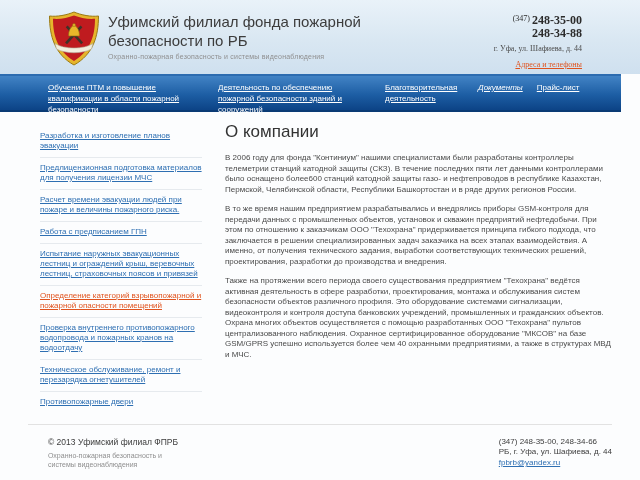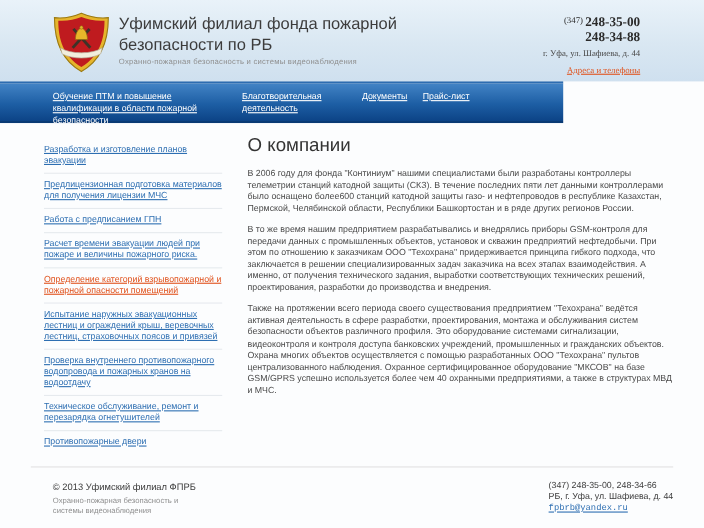--- a/index.html
+++ b/index.html
@@ -23,30 +23,30 @@
   .site-title { font-size: 15px; line-height: 19px; color: #3c3c3c; width: 310px; }
   .site-subtitle { font-size: 7px; color: #8f8f8f; margin-top: 3px; letter-spacing: .2px; }
   .contacts { position: absolute; right: 58px; top: 12px; text-align: right; font-family: Liberation Serif, serif; }
   .phone-line { font-size: 12px; font-weight: bold; color: #2b2b2b; line-height: 13px; }
   .area-code { font-size: 8px; font-weight: normal; vertical-align: 3px; margin-right: 2px; }
   .header-address { font-size: 8px; color: #4a4a4a; margin-top: 4px; }
   .contacts-link { font-size: 8px; color: #e0531e; text-decoration: underline; display: inline-block; margin-top: 3px; }
 
   
   .nav {
-    position: absolute; top: 74px; left: 0; width: 512px; height: 38px;
+    position: absolute; top: 74px; left: 0; width: 621px; height: 38px;
     background: linear-gradient(180deg, #4283c5 0%, #1d5ea4 55%, #0c4386 100%);
     border-top: 2px solid #2d6cb0; border-bottom: 2px solid #0a3a74;
     display: flex; align-items: flex-start; padding-top: 6px;
   }
   .nav a { color: #ffffff; font-size: 8px; line-height: 11px; text-decoration: underline; display: block; }
   .nav-item-1 { margin-left: 48px; width: 150px; }
   .nav-item-2 { margin-left: 20px; width: 145px; }
   .nav-item-3 { margin-left: 22px; width: 75px; }
-  .nav-item-4 { margin-left: 34px; }
+  .nav-item-4 { margin-left: 18px; font-style: italic; }
   .nav-item-5 { margin-left: 14px; }
 
   
   .content { position: absolute; top: 112px; left: 0; width: 640px; height: 312px; background: #fcfdfe; }
   .sidebar { position: absolute; left: 40px; top: 14px; width: 162px; }
   .side-item { padding: 5px 0 6px; border-bottom: 1px solid #e6eaee; }
   .side-item:last-child { border-bottom: none; }
   .side-item a { font-size: 8px; line-height: 10px; color: #2e6fb2; text-decoration: underline; display: block; }
   .side-item.active a { color: #e0531e; }
 
@@ -57,21 +57,21 @@
   
   .footer { position: absolute; top: 424px; left: 0; width: 640px; height: 40px; background: #fcfdfe; }
   .footer-divider { margin: 0 28px; border-top: 1px solid #e2e2e2; height: 0; }
   .f-left { position: absolute; left: 48px; top: 13px; }
   .f-copy { font-size: 8.5px; color: #3c3c3c; }
   .f-tagline { font-size: 7px; line-height: 9px; color: #8f8f8f; margin-top: 4px; width: 130px; }
   .f-center { position: absolute; left: 225px; top: 13px; }
   .f-site-link { font-size: 8px; color: #2e6fb2; text-decoration: underline; display: inline-block; }
   .f-company { font-size: 8px; color: #3c3c3c; margin-top: 4px; }
   .f-right { position: absolute; right: 28px; top: 13px; text-align: left; font-size: 8px; color: #3c3c3c; line-height: 10px; }
-  .f-email { color: #2e6fb2; text-decoration: underline; display: inline-block; margin-top: 1px; font-family: Liberation Mono, monospace; }
+  .f-email { color: #2e6fb2; text-decoration: underline; display: inline-block; margin-top: 1px; }
 </style>
 </head>
 <body>
 
 <div class="header">
   <div class="logo">
     <svg viewBox="0 0 52 56" width="52" height="57" aria-hidden="true">
       <path d="M26 1.5 C33 4.5 43 6.5 50.5 5.5 C50.5 26 45 44 26 54.5 C7 44 1.5 26 1.5 5.5 C9 6.5 19 4.5 26 1.5 Z" fill="#e6b52c" stroke="#9a7a14" stroke-width="1"></path>
       <path d="M26 5 C32 7.3 40 9 47 8.3 C47 25 42.5 40.5 26 50.5 C9.5 40.5 5 25 5 8.3 C12 9 20 7.3 26 5 Z" fill="#bf1b1f"></path>
       <rect x="24.8" y="13" width="2.6" height="23" fill="#3d3328" transform="rotate(42 26 24)"></rect>
@@ -88,44 +88,45 @@
   <div class="contacts">
     <div class="phone-line"><span class="area-code">(347)</span><span>248-35-00</span></div>
     <div class="phone-line">248-34-88</div>
     <div class="header-address">г. Уфа, ул. Шафиева, д. 44</div>
     <a class="contacts-link">Адреса и телефоны</a>
   </div>
 </div>
 
 <div class="nav">
   <a class="nav-item-1">Обучение ПТМ и повышение квалификации в области пожарной безопасности</a>
+  <a class="nav-item-2">Деятельность по обеспечению пожарной безопасности зданий и сооружений</a>
   <a class="nav-item-3">Благотворительная деятельность</a>
   <a class="nav-item-4">Документы</a>
   <a class="nav-item-5">Прайс-лист</a>
 </div>
 
 <div class="content">
   <div class="sidebar">
     <div class="side-item">
         <a>Разработка и изготовление планов эвакуации</a>
       </div>
     <div class="side-item">
         <a>Предлицензионная подготовка материалов для получения лицензии МЧС</a>
       </div>
     <div class="side-item">
+        <a>Расчет времени эвакуации людей при пожаре и величины пожарного риска.</a>
+      </div>
+    <div class="side-item">
         <a>Работа с предписанием ГПН</a>
       </div>
     <div class="side-item">
-        <a>Расчет времени эвакуации людей при пожаре и величины пожарного риска.</a>
+        <a>Испытание наружных эвакуационных лестниц и ограждений крыш, веревочных лестниц, страховочных поясов и привязей</a>
       </div>
     <div class="side-item active">
         <a>Определение категорий взрывопожарной и пожарной опасности помещений</a>
-      </div>
-    <div class="side-item">
-        <a>Испытание наружных эвакуационных лестниц и ограждений крыш, веревочных лестниц, страховочных поясов и привязей</a>
       </div>
     <div class="side-item">
         <a>Проверка внутреннего противопожарного водопровода и пожарных кранов на водоотдачу</a>
       </div>
     <div class="side-item">
         <a>Техническое обслуживание, ремонт и перезарядка огнетушителей</a>
       </div>
     <div class="side-item">
         <a>Противопожарные двери</a>
       </div>

